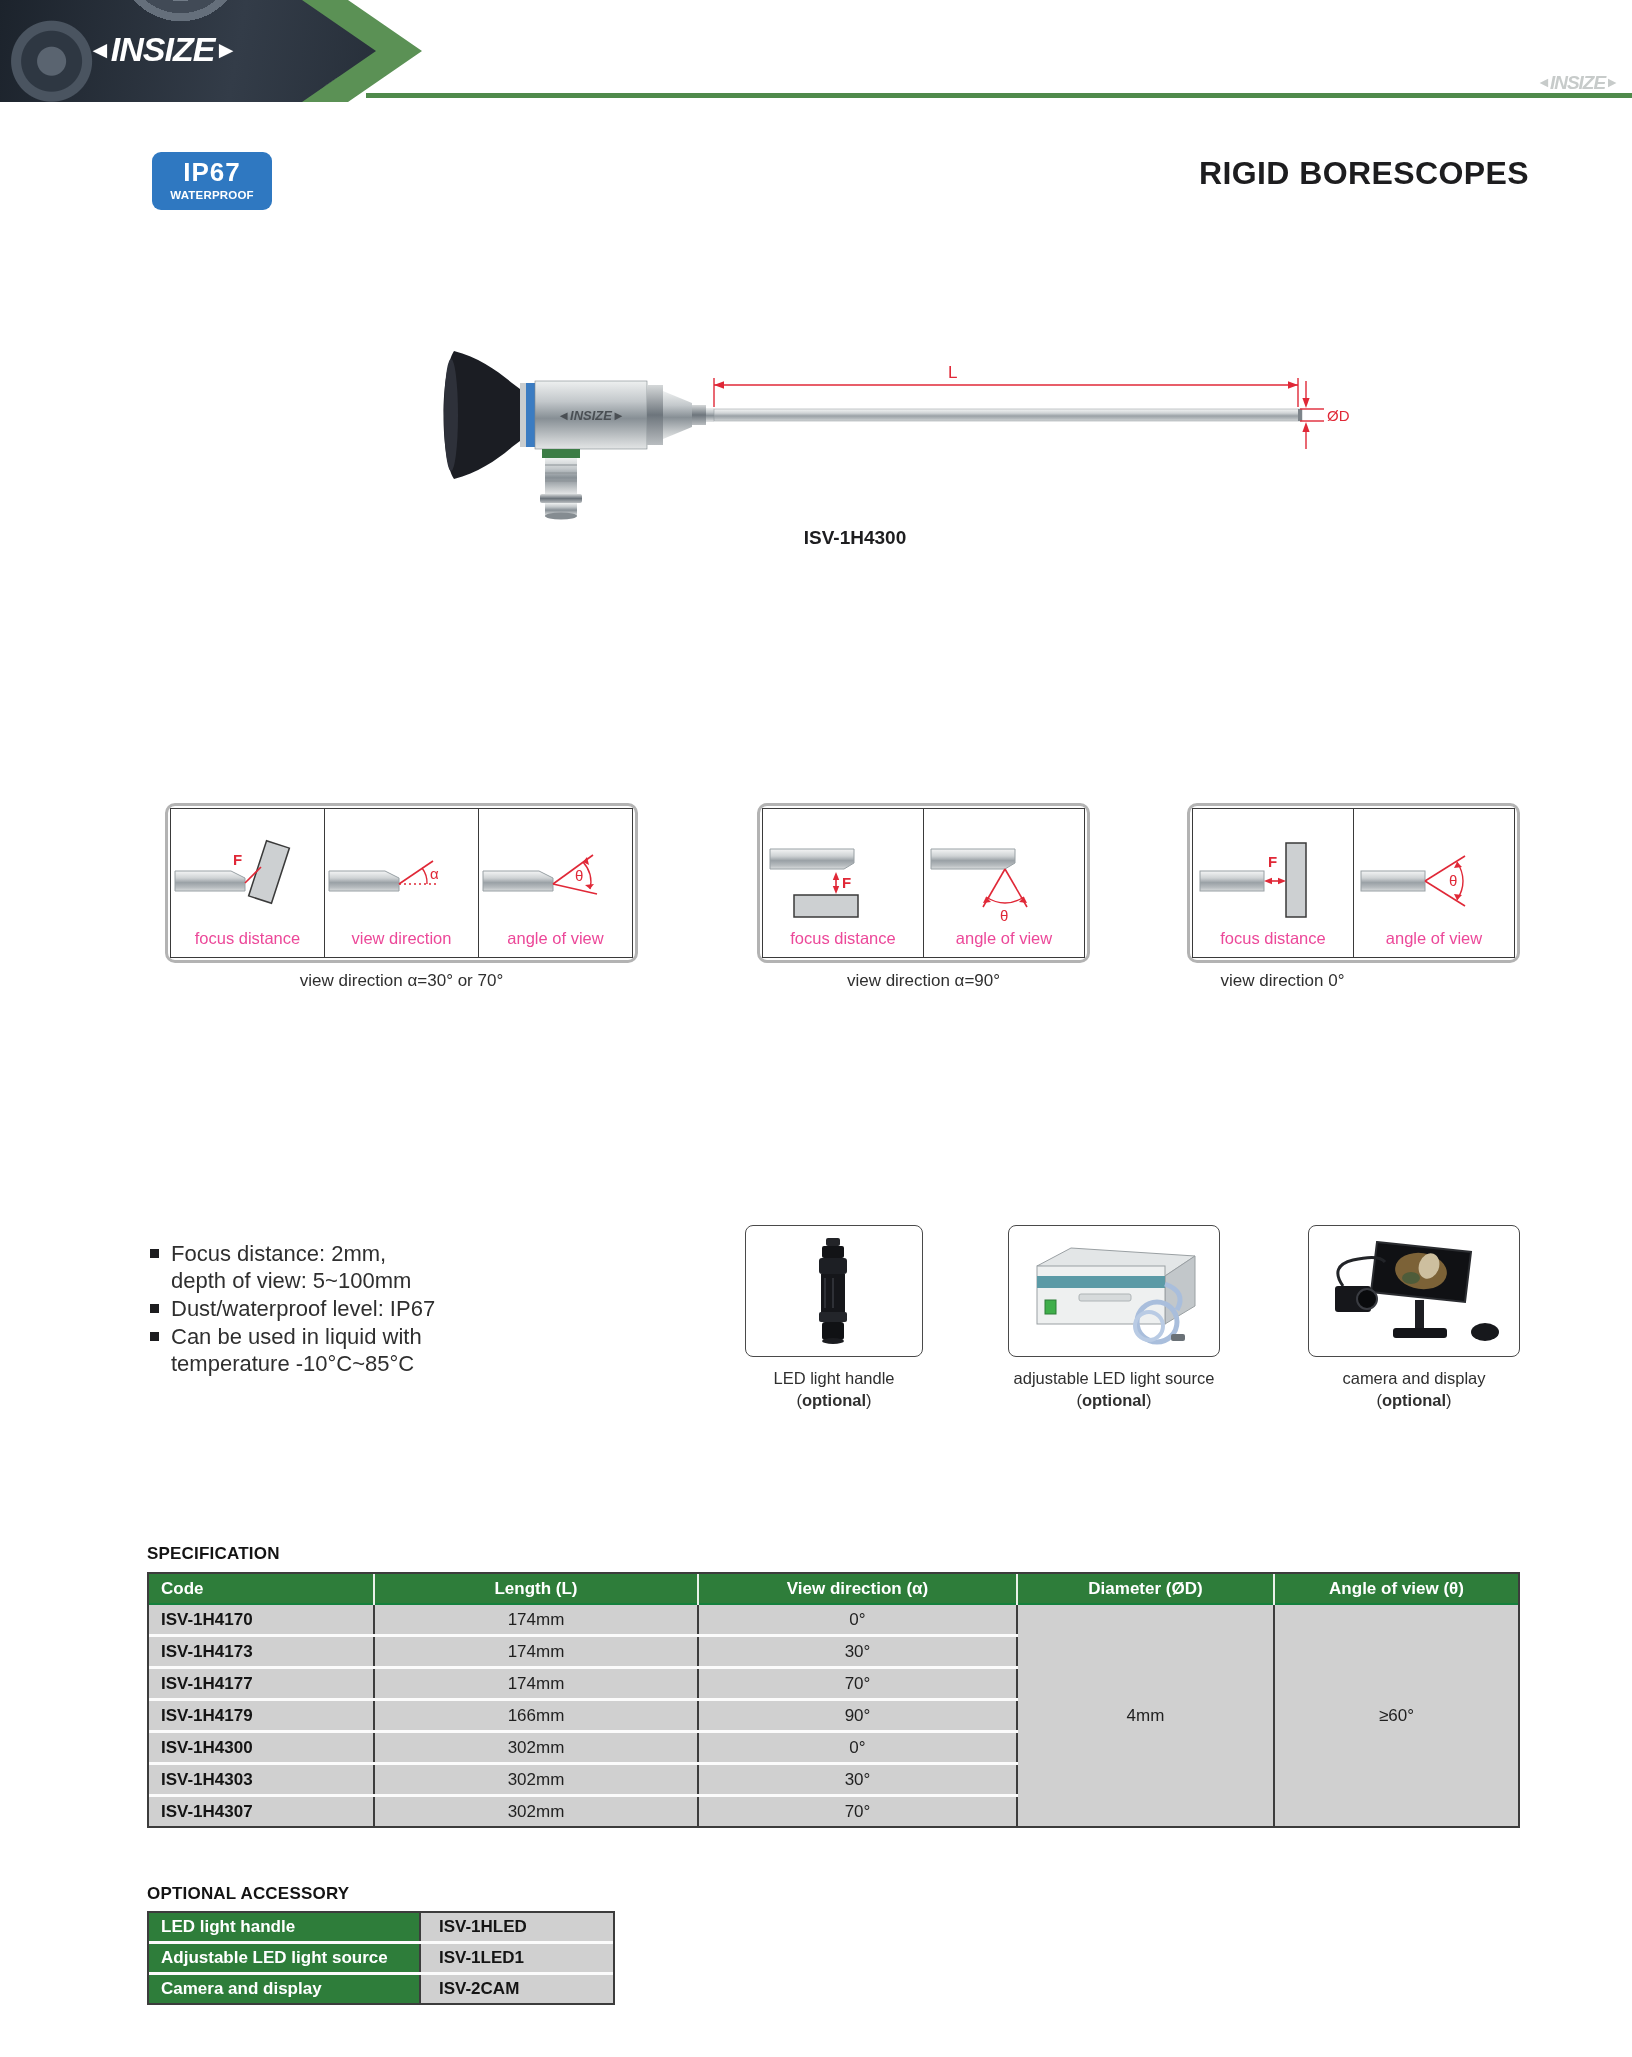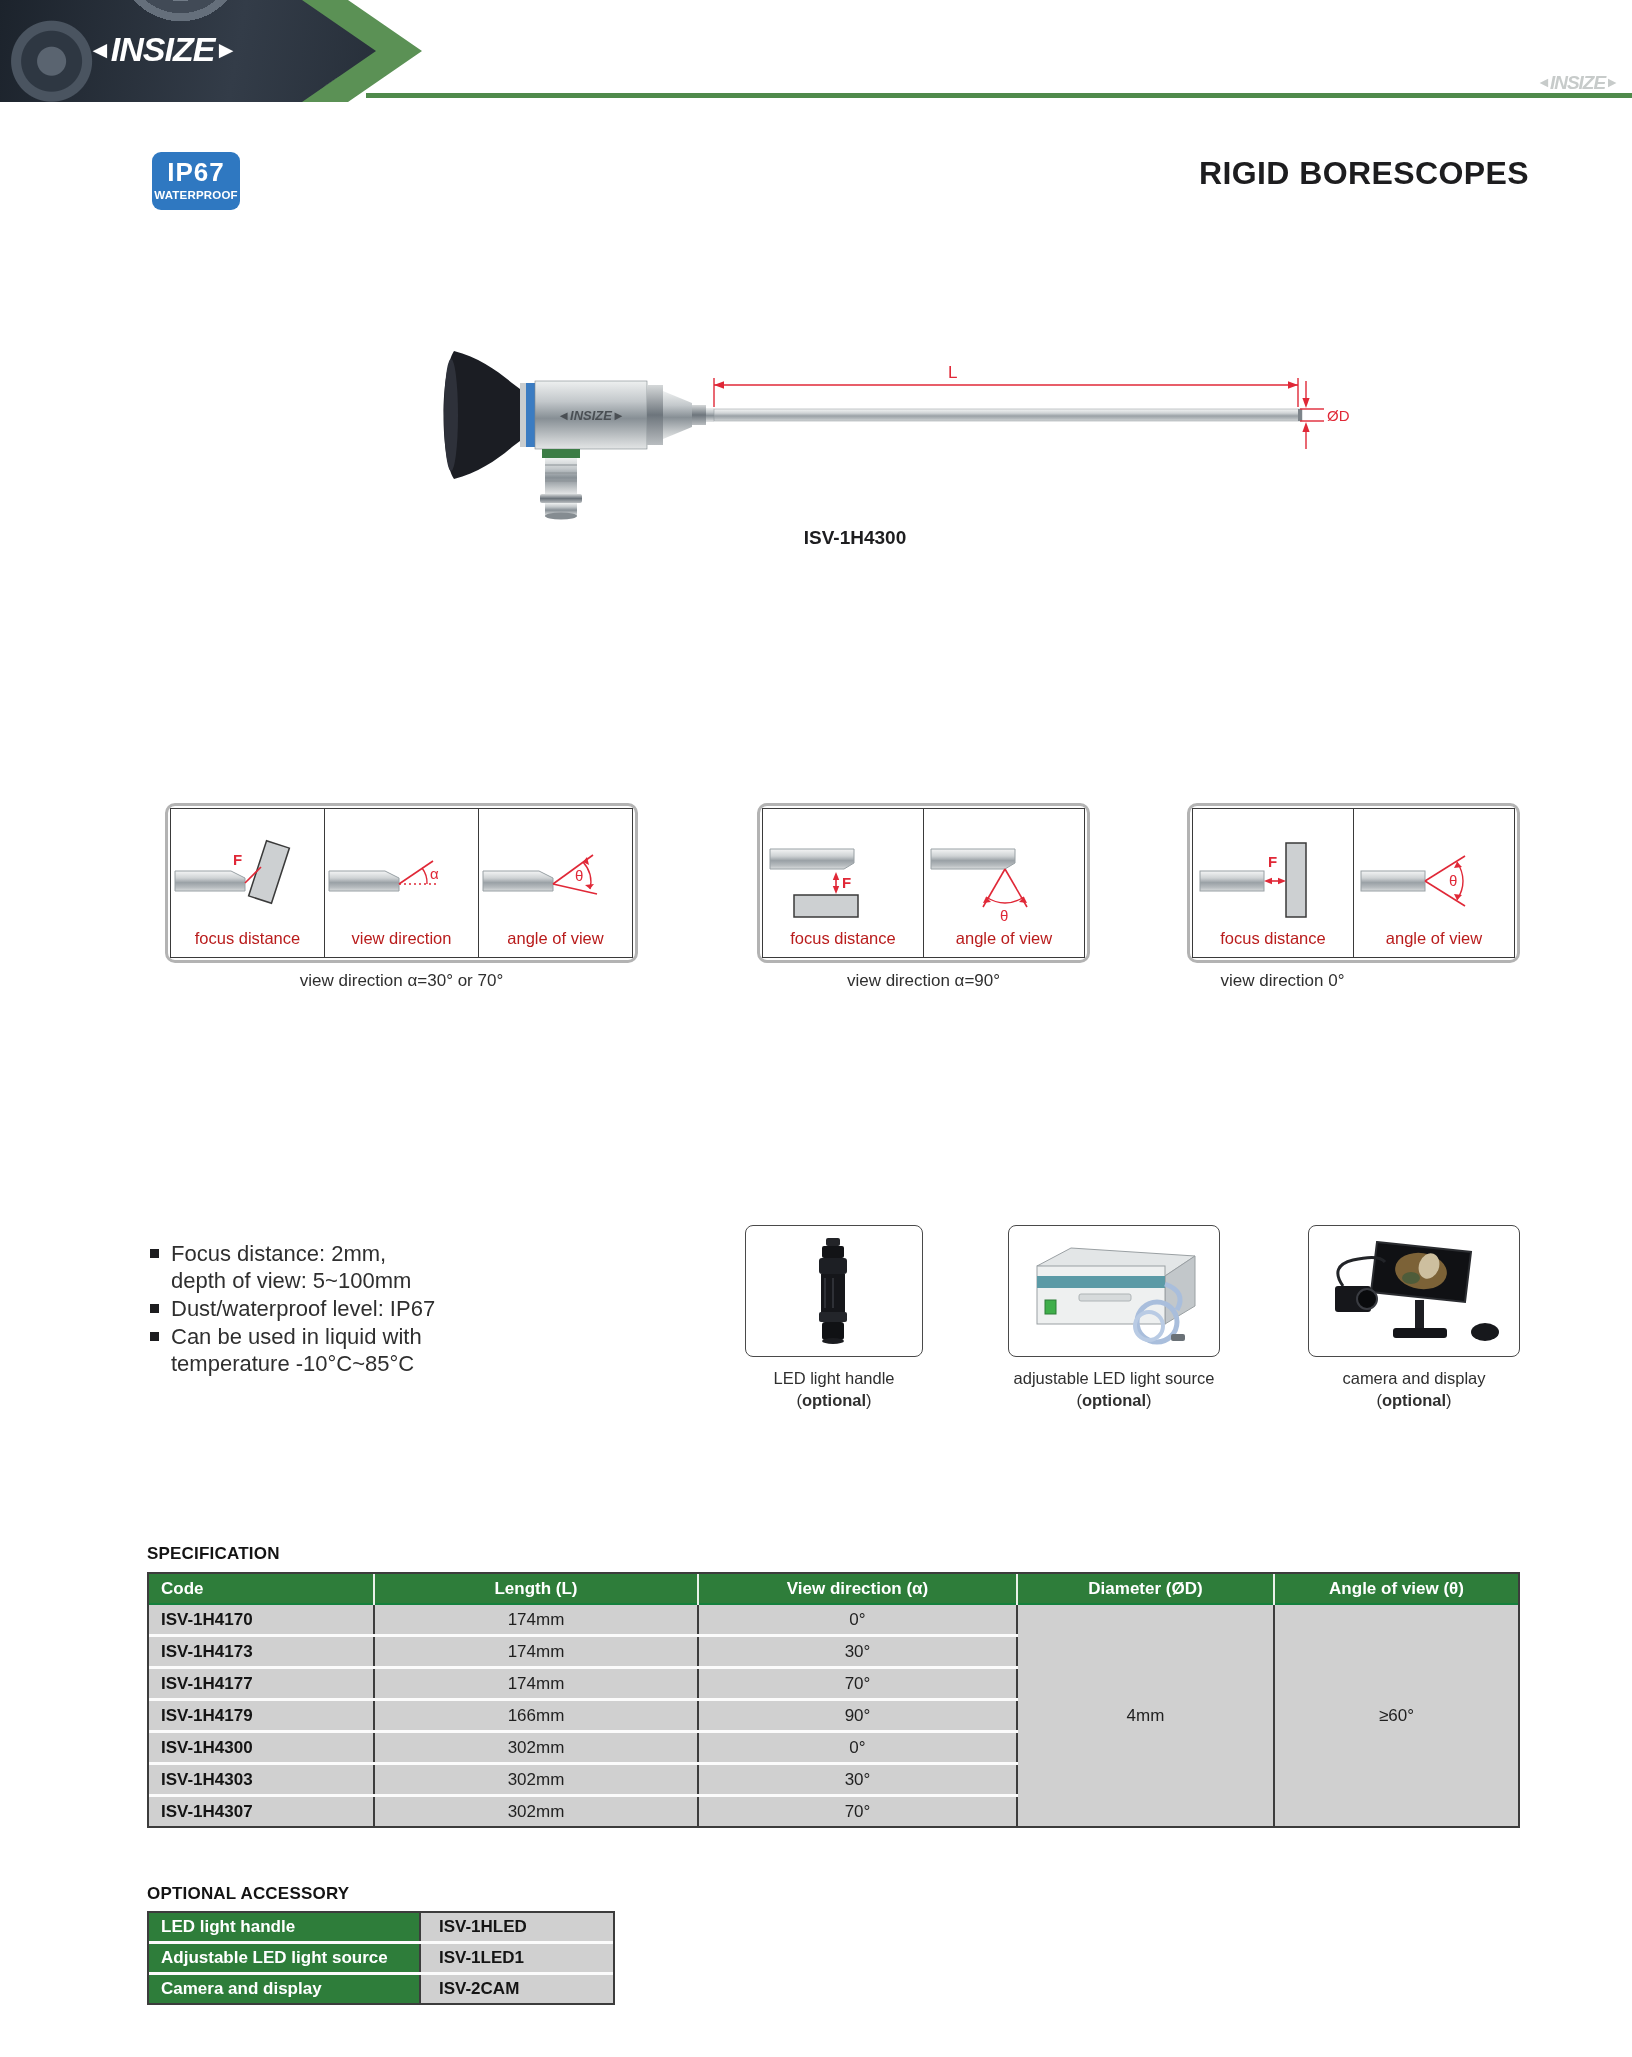--- a/index.html
+++ b/index.html
@@ -19,38 +19,38 @@
     clip-path:polygon(302px 0,348px 0,422px 51px,348px 102px,302px 102px,376px 51px);}
   .hdr-line{position:absolute;left:366px;top:93px;width:1266px;height:5px;background:#4f8a4b;}
   .brand{position:absolute;left:88px;top:30px;color:#ffffff;font-style:italic;font-weight:bold;
     font-size:34px;letter-spacing:-1px;white-space:nowrap;}
   .brand .arr{font-size:24px;font-style:normal;position:relative;top:-3px;}
   .brand-faded{position:absolute;right:14px;top:72px;color:#c7cbca;font-style:italic;font-weight:bold;
     font-size:19px;letter-spacing:-1px;white-space:nowrap;}
   .brand-faded .arr{font-size:14px;font-style:normal;position:relative;top:-2px;}
 
   
-  .ip67{position:absolute;left:152px;top:152px;width:88px;height:58px;background:#2f78c1;border-radius:9px;
+  .ip67{position:absolute;left:152px;top:152px;width:120px;height:58px;background:#2f78c1;border-radius:9px;
     color:#fff;text-align:center;}
   .ip67 .l1{font-size:26px;font-weight:bold;letter-spacing:1px;margin-top:5px;}
   .ip67 .l2{font-size:11.5px;font-weight:bold;letter-spacing:.2px;margin-top:1px;}
   .page-title{position:absolute;right:103px;top:155px;font-size:32px;font-weight:bold;color:#1d1d1f;letter-spacing:.4px;}
 
   
   .figure{position:absolute;left:420px;top:345px;width:940px;height:200px;}
   .fig-caption{position:absolute;left:730px;top:527px;width:250px;text-align:center;
     font-size:19px;font-weight:bold;color:#1d1d1f;}
 
   
   .diag{position:absolute;border:3px solid #b3b3b3;border-radius:10px;background:#fdfdfd;padding:2px;box-sizing:border-box;}
   .diag-inner{display:flex;height:100%;border:1.5px solid #3a3a3a;box-sizing:border-box;background:#fff;}
   .diag-cell{flex:1;display:flex;flex-direction:column;align-items:center;justify-content:flex-end;box-sizing:border-box;}
   .diag-cell + .diag-cell{border-left:1.5px solid #3a3a3a;}
   .diag-cell svg{display:block;}
-  .diag-label{font-size:16.5px;color:#b91c1c;padding-bottom:9px;}
+  .diag-label{font-size:16.5px;color:#ec4899;padding-bottom:9px;}
   .diag-caption{position:absolute;text-align:center;font-size:17px;color:#2f2f2f;}
 
   
   .features{position:absolute;left:150px;top:1240px;width:360px;}
   .feature{display:flex;margin-bottom:1px;}
   .feature .bullet{width:9px;height:9px;background:#1d1d1f;margin:9px 12px 0 0;flex:none;}
   .feature .lines div{font-size:22px;line-height:27px;color:#2f2f2f;}
 
   
   .acc-box{position:absolute;top:1225px;height:132px;border:1.5px solid #4a4a4a;border-radius:8px;background:#fff;box-sizing:border-box;}

